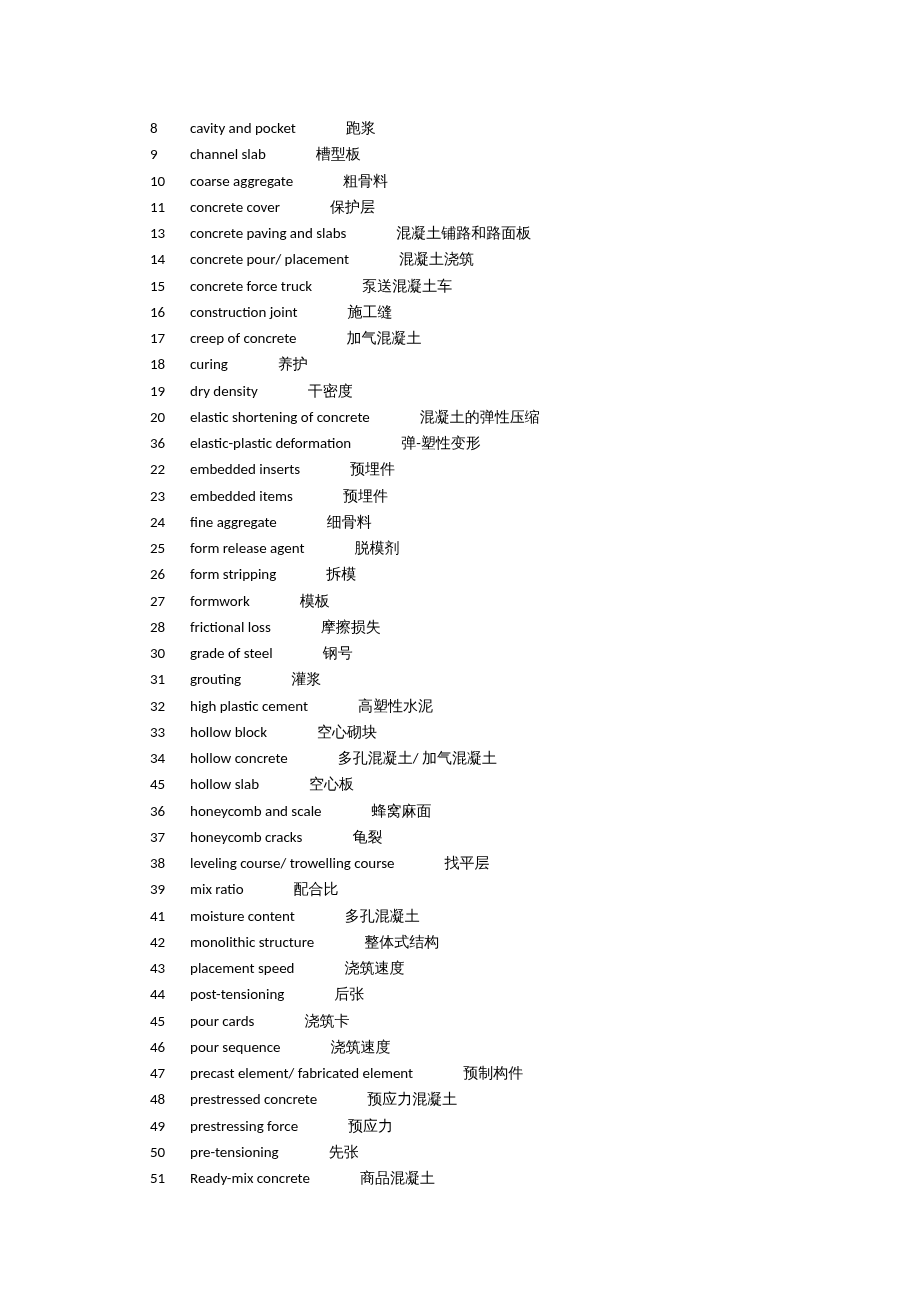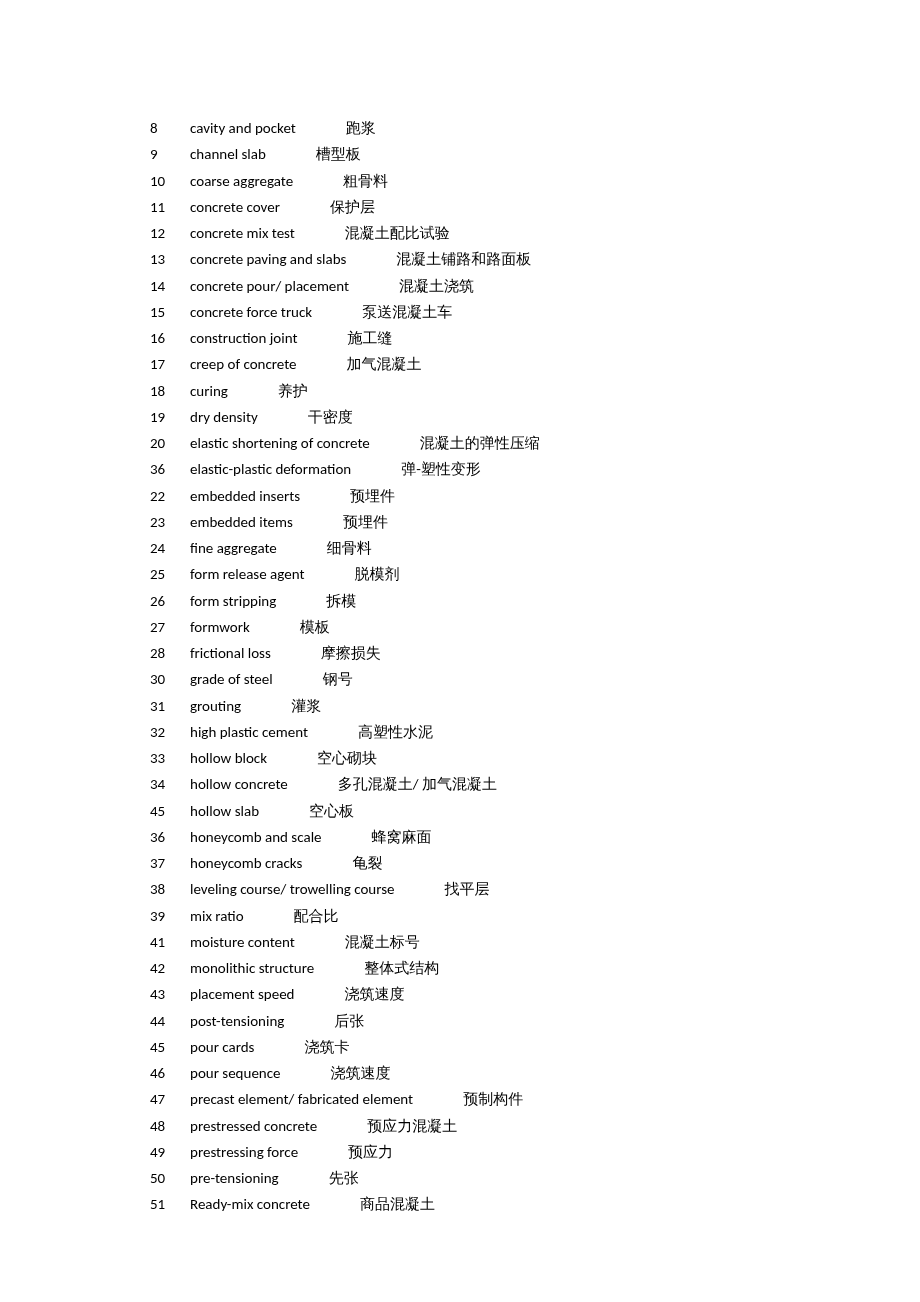--- a/index.html
+++ b/index.html
@@ -57,26 +57,20 @@
       <span class="gap"></span>
       <span class="zh">粗骨料</span>
     </div>
     <div class="row">
       <span class="num">11</span>
       <span class="en">concrete cover</span>
       <span class="gap"></span>
       <span class="zh">保护层</span>
     </div>
     <div class="row">
-      <span class="num">12</span>
-      <span class="en">concrete mix test</span>
-      <span class="gap"></span>
-      <span class="zh">混凝土配比试验</span>
-    </div>
-    <div class="row">
       <span class="num">13</span>
       <span class="en">concrete paving and slabs</span>
       <span class="gap"></span>
       <span class="zh">混凝土铺路和路面板</span>
     </div>
     <div class="row">
       <span class="num">14</span>
       <span class="en">concrete pour/ placement</span>
       <span class="gap"></span>
       <span class="zh">混凝土浇筑</span>
@@ -222,21 +216,21 @@
     <div class="row">
       <span class="num">39</span>
       <span class="en">mix ratio</span>
       <span class="gap"></span>
       <span class="zh">配合比</span>
     </div>
     <div class="row">
       <span class="num">41</span>
       <span class="en">moisture content</span>
       <span class="gap"></span>
-      <span class="zh">混凝土标号</span>
+      <span class="zh">多孔混凝土</span>
     </div>
     <div class="row">
       <span class="num">42</span>
       <span class="en">monolithic structure</span>
       <span class="gap"></span>
       <span class="zh">整体式结构</span>
     </div>
     <div class="row">
       <span class="num">43</span>
       <span class="en">placement speed</span>

